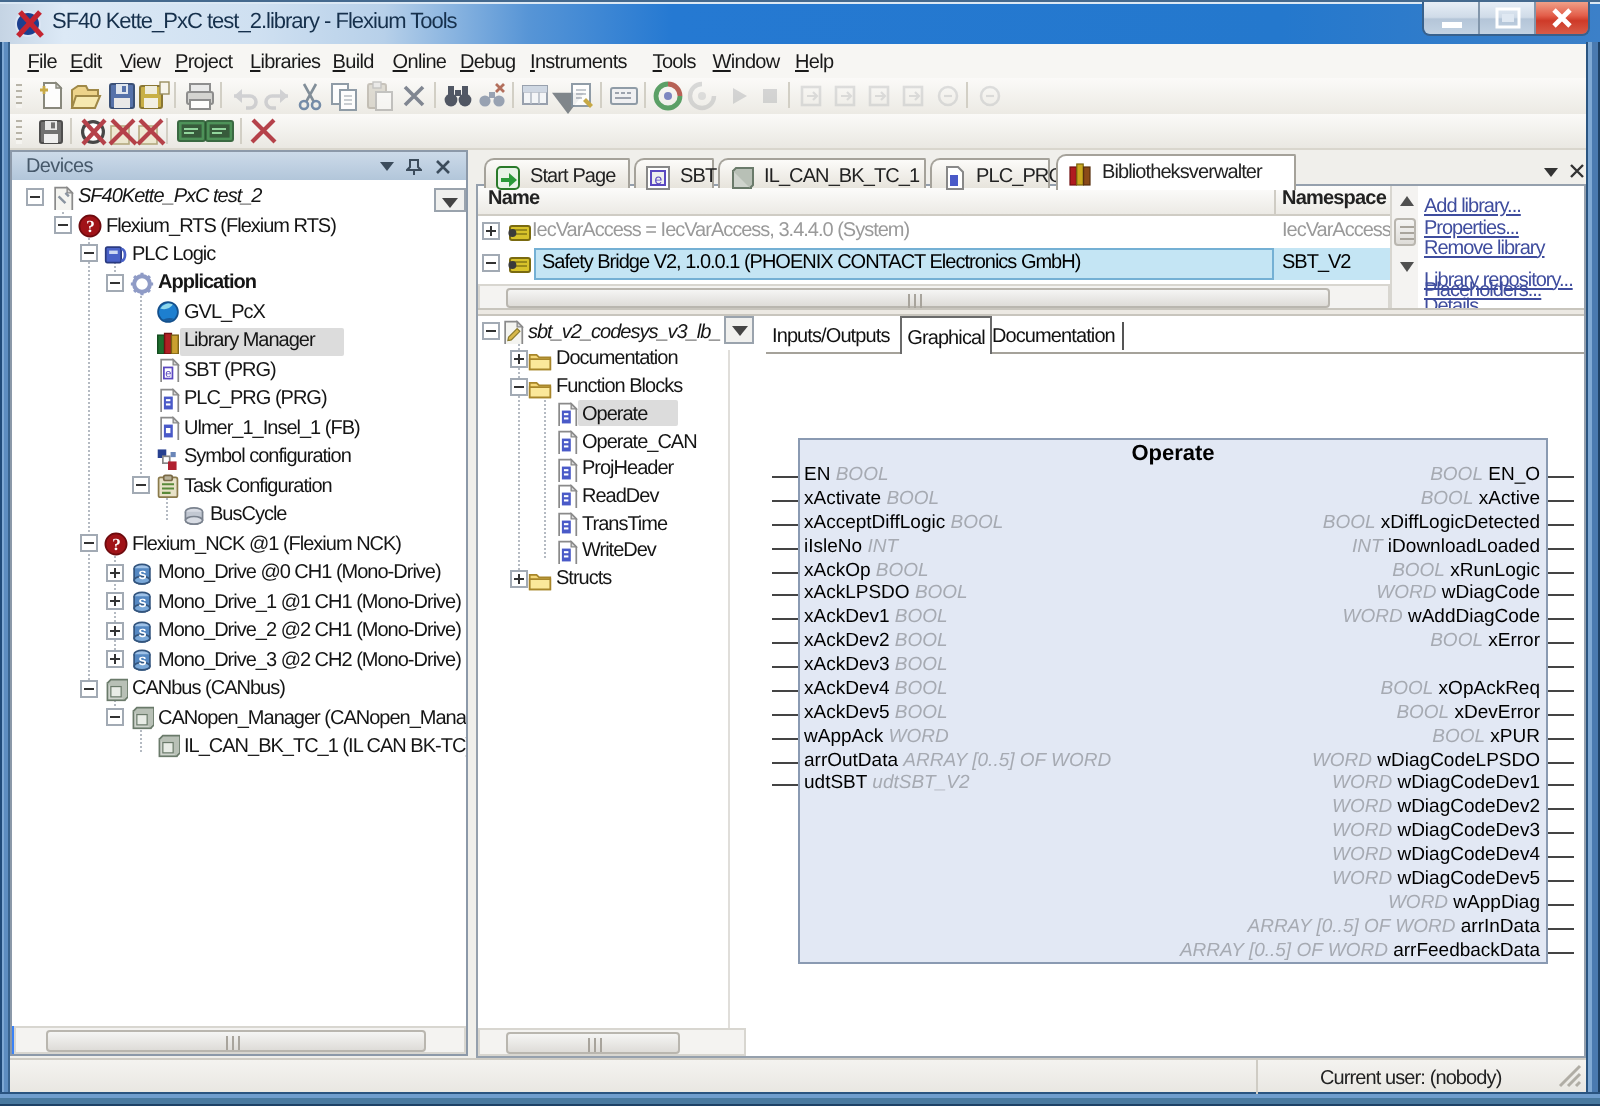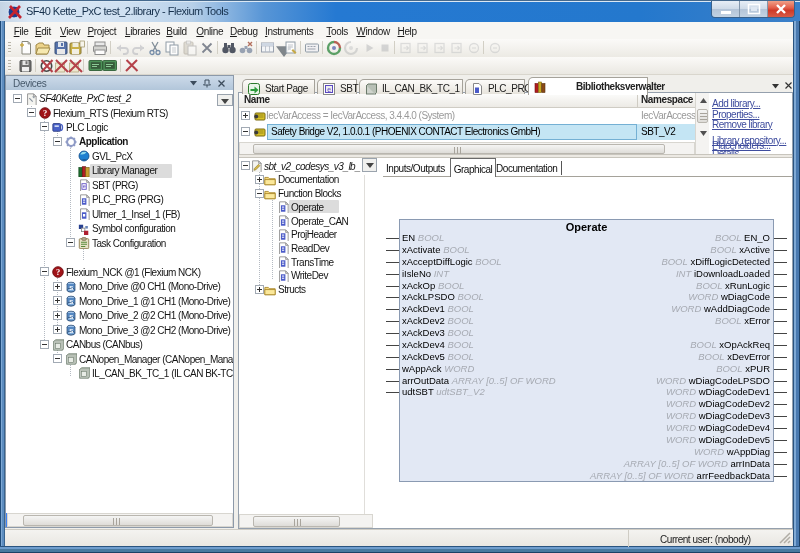--- a/index.html
+++ b/index.html
@@ -411,20 +411,28 @@
           </div>
 <div class="trow" style="left:0;top:146.2px;width:227px">
             <div class="exp" style="left:60px"></div>
             <svg class="ticn" style="left:72px;top:1px" width="12" height="12" viewBox="0 0 14 14">
               <rect x="1.5" y="2" width="11" height="11.5" rx="1" fill="#e8e2c8" stroke="#8a7a4a"></rect>
               <rect x="4.5" y="0.8" width="5" height="3" rx="1" fill="#b8b29a" stroke="#7a6a46"></rect>
               <path d="M3.5 6 h7 M3.5 8.5 h7 M3.5 11 h5" stroke="#5a8a3a" stroke-width="1.2"></path>
             </svg>
             <div class="lbl" style="left:86px">Task Configuration</div>
           </div>
+<div class="trow" style="left:0;top:160.7px;width:227px">
+            <svg class="ticn" style="left:85px;top:1px" width="12" height="12" viewBox="0 0 14 14">
+              <ellipse cx="7" cy="4.5" rx="5" ry="2.2" fill="#d8dce4" stroke="#7a828e"></ellipse>
+              <path d="M2 4.5 v5 a5 2.2 0 0 0 10 0 v-5" fill="#c2c8d2" stroke="#7a828e"></path>
+              <ellipse cx="7" cy="9.5" rx="5" ry="2.2" fill="#d8dce4" stroke="#7a828e"></ellipse>
+            </svg>
+            <div class="lbl" style="left:99px">BusCycle</div>
+          </div>
 <div class="trow" style="left:0;top:175.1px;width:227px">
             <div class="exp" style="left:34px"></div>
             <svg class="ticn" style="left:46px;top:1px" width="12" height="12" viewBox="0 0 14 14">
               <circle cx="7" cy="7" r="6.2" fill="#a01318" stroke="#6d0a0e"></circle>
               <text x="7" y="10.5" font-size="10" font-weight="bold" fill="#fff" text-anchor="middle" font-family="Liberation Serif">?</text>
             </svg>
             <div class="lbl" style="left:60px">Flexium_NCK @1  (Flexium NCK)</div>
           </div>
 <div class="trow" style="left:0;top:189.6px;width:227px">
             <div class="exp plus" style="left:47px"></div>
@@ -540,21 +548,21 @@
               <rect x="4" y="4.5" width="4" height="5.5" fill="#4a5ac8"></rect>
             </svg>
             <div class="tx" style="">PLC_PRG</div>
           </div>
 <div class="dtab active" style="left:290px;width:120px">
             <svg class="ic" width="12" height="12" viewBox="0 0 12 12">
               <rect x="1" y="2.5" width="3.2" height="9" fill="#b01c20" stroke="#701012" stroke-width="0.6"></rect>
               <rect x="4.4" y="1" width="3.2" height="10.5" fill="#caa81e" stroke="#7a640e" stroke-width="0.6"></rect>
               <rect x="7.8" y="2.5" width="3.2" height="9" fill="#8a4a18" stroke="#58300e" stroke-width="0.6"></rect>
             </svg>
-            <div class="tx" style="font-weight:bold;margin-left:25px;">Bibliotheksverwalter</div>
+            <div class="tx" style="font-weight:normal;">Bibliotheksverwalter</div>
           </div>
 <svg style="position:absolute;left:534px;top:8px" width="7" height="5">
             <path d="M0 0 h7 l-3.5 4.5z" fill="#333"></path>
           </svg>
           <svg style="position:absolute;left:547px;top:6px" width="7" height="7">
             <path d="M0.5 0.5 L6.5 6.5 M6.5 0.5 L0.5 6.5" stroke="#333" stroke-width="1.2"></path>
           </svg>
         </div>
 <div id="docbody">
 <div id="lmhead" style="left:0;width:456px">

